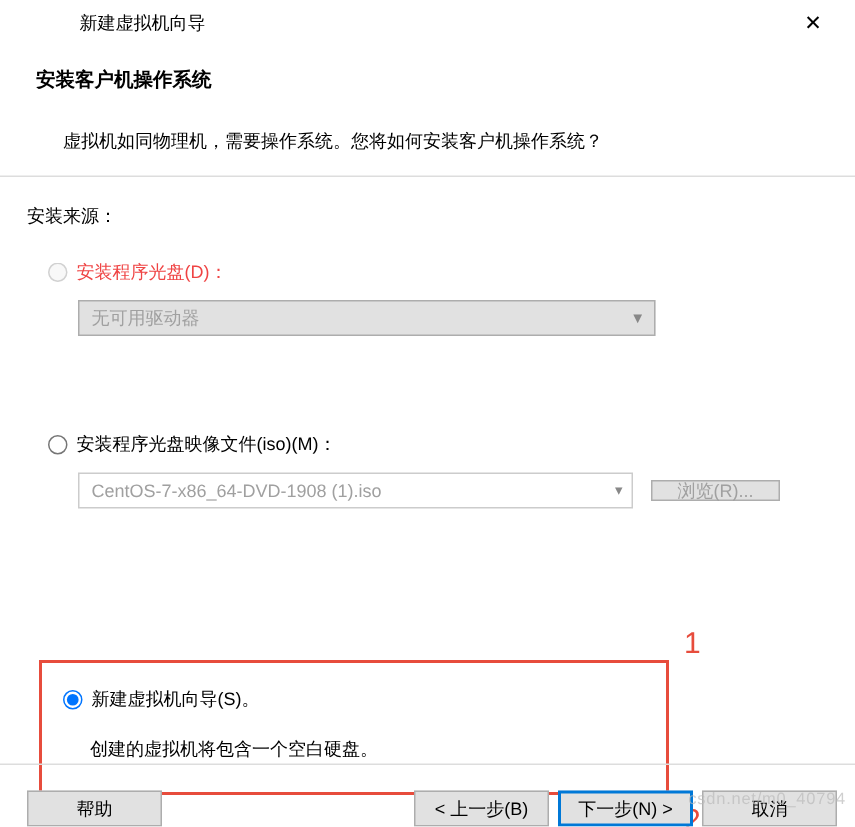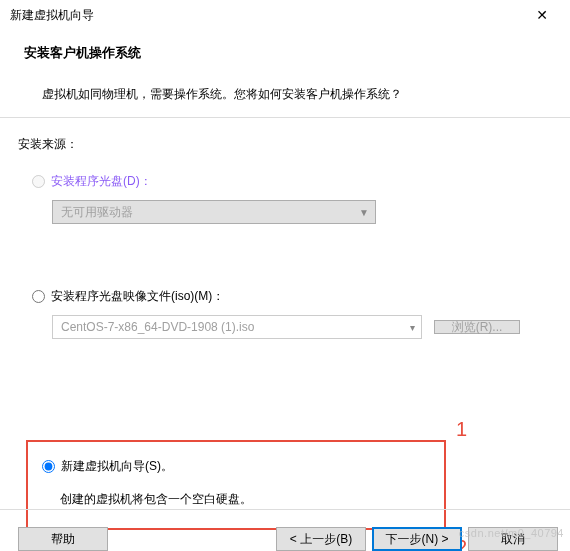--- a/index.html
+++ b/index.html
@@ -14,20 +14,21 @@
     overflow: hidden;
     position: relative;
   }
   .titlebar {
     height: 30px;
     display: flex;
     align-items: center;
     padding: 0 8px 0 10px;
     background: #fff;
     position: relative;
+    margin-left: 43px;
   }
   .titlebar .title { flex: 1; }
   .titlebar .close {
     width: 40px; height: 30px;
     display:flex; align-items:center; justify-content:center;
     font-size: 14px;
     color:#000;
     cursor: default;
   }
   .header {
@@ -40,24 +41,24 @@
     padding: 14px 18px 6px 18px;
     position: relative;
   }
   .src-label { margin: 4px 0 18px 0; }
   .radio-row {
     display:flex; align-items:center;
     margin: 2px 0;
     padding: 2px 0 2px 14px;
   }
   .radio-row input[type=radio] { margin:0 6px 0 0; }
-  .disabled, .disabled * { color:#8b5cf6; }
+  .disabled, .disabled * { color:#ef4444; }
   .dropdown {
     margin: 8px 0 8px 34px;
-    width: 324px;
+    width: 385px;
     height: 24px;
     background:#e1e1e1;
     border:1px solid #adadad;
     color:#a0a0a0;
     display:flex; align-items:center;
     padding:0 8px;
     position:relative;
   }
   .dropdown.light { background:#fff; color:#a0a0a0; border:1px solid #ccc; }
   .dropdown .chev { position:absolute; right:6px; font-size:10px; color:#888; }

